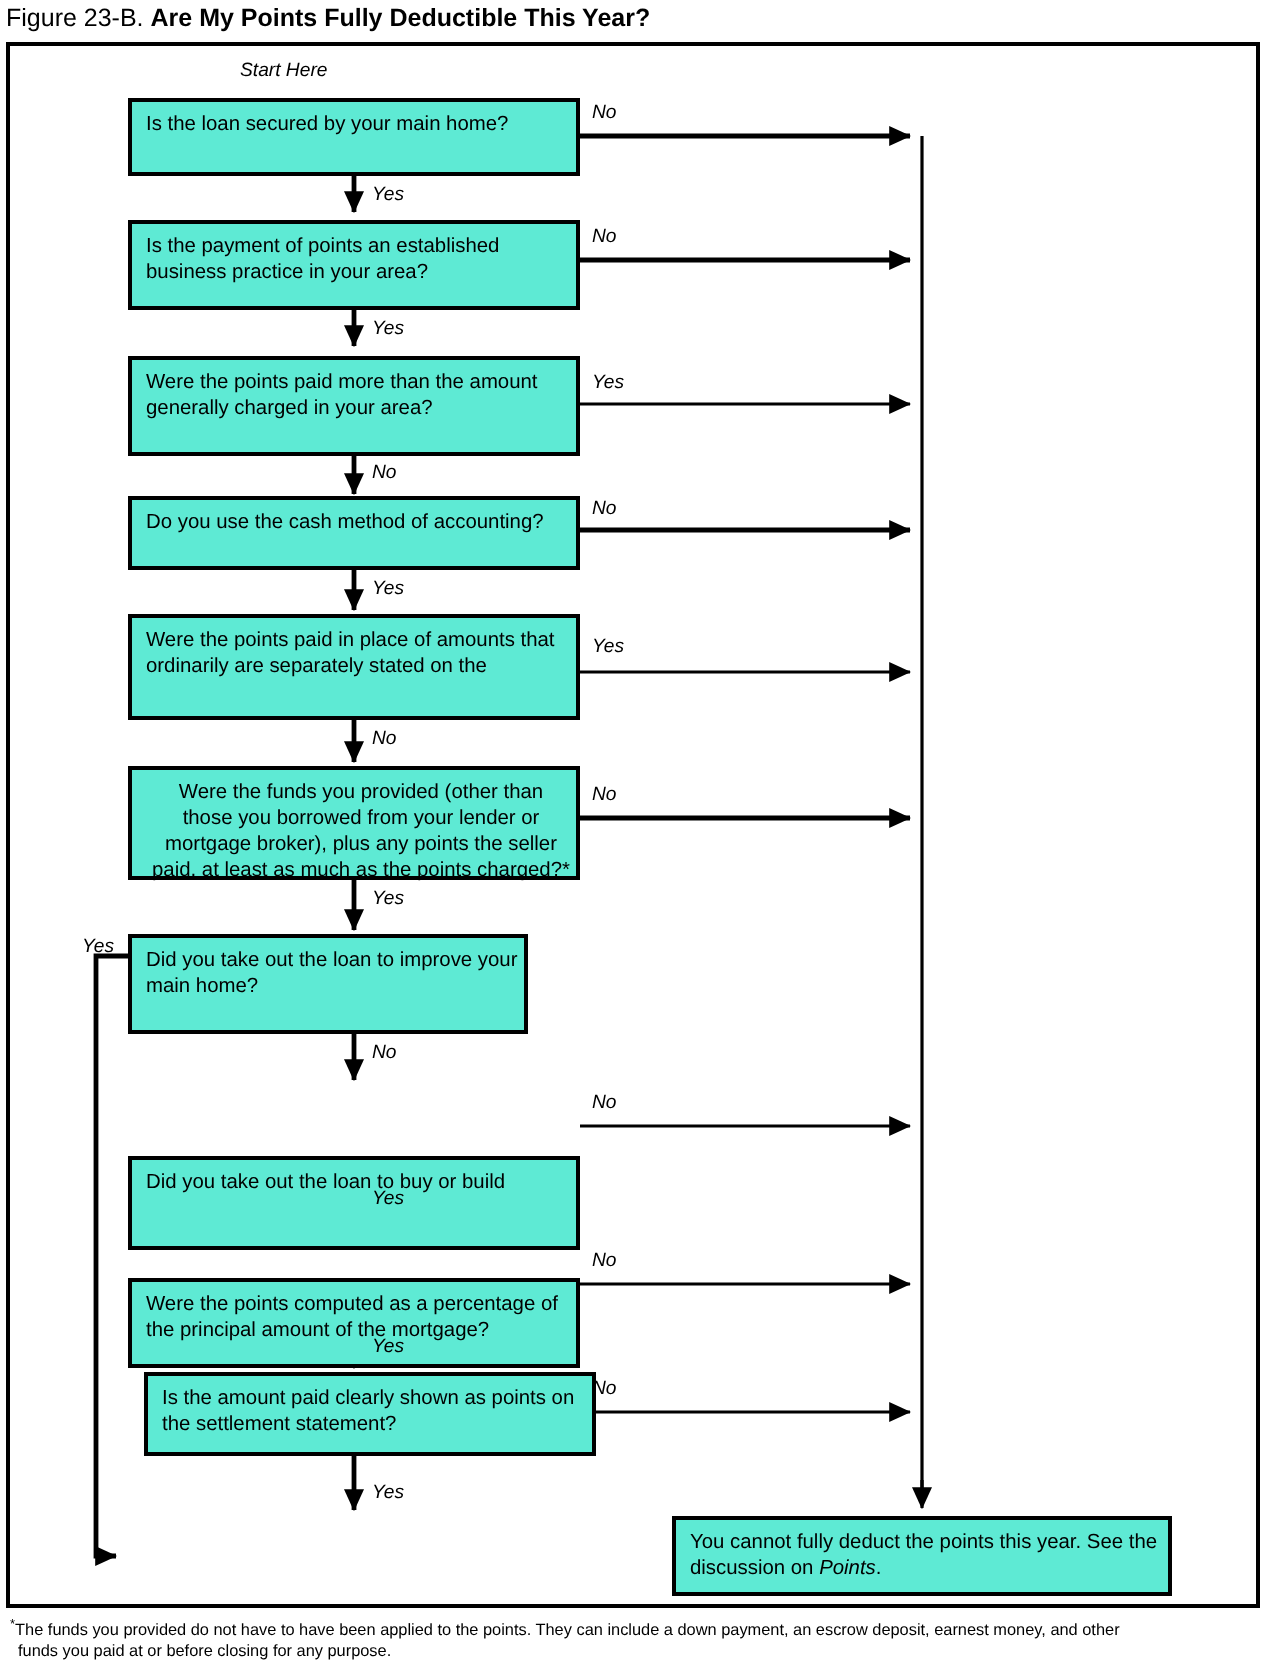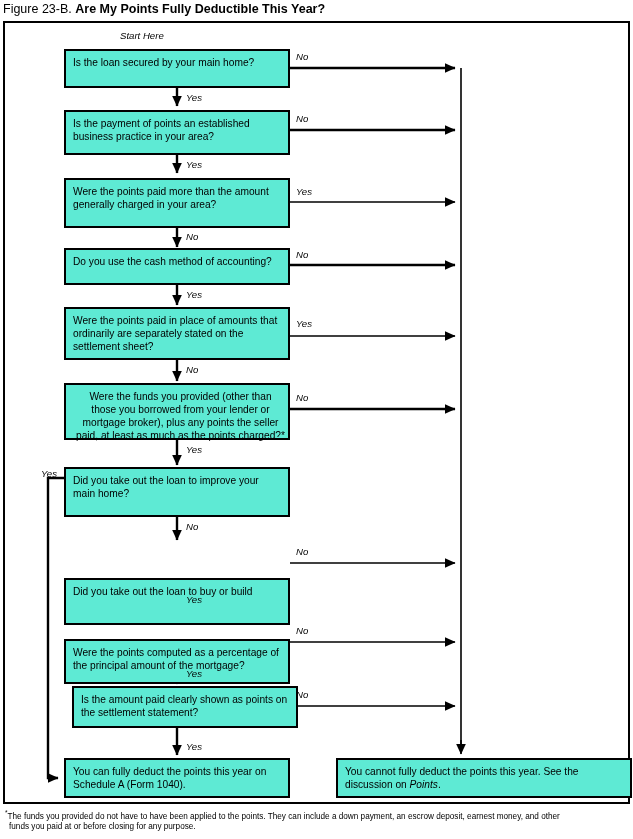--- a/index.html
+++ b/index.html
@@ -170,35 +170,34 @@
 
   <div class="box" style="left:64px; top:248px; width:226px; height:37px;">
     <span class="line">Do you use the cash method of accounting?</span>
   </div>
   <div class="lbl" style="left:296px; top:249px;">No</div>
   <div class="lbl" style="left:186px; top:289px;">Yes</div>
 
   <div class="box" style="left:64px; top:307px; width:226px; height:53px;">
     <span class="line">Were the points paid in place of amounts that</span>
     <span class="line">ordinarily are separately stated on the</span>
-    <span class="line">settlement sheet?</span>
   </div>
   <div class="lbl" style="left:296px; top:318px;">Yes</div>
   <div class="lbl" style="left:186px; top:364px;">No</div>
 
   <div class="box" style="left:64px; top:383px; width:226px; height:57px;text-align:center;">
     <span class="line">Were the funds you provided (other than</span>
     <span class="line">those you borrowed from your lender or</span>
     <span class="line">mortgage broker), plus any points the seller</span>
     <span class="line">paid, at least as much as the points charged?*</span>
   </div>
   <div class="lbl" style="left:296px; top:392px;">No</div>
   <div class="lbl" style="left:186px; top:444px;">Yes</div>
 
-  <div class="box" style="left:64px; top:467px; width:226px; height:50px;">
+  <div class="box" style="left:64px; top:467px; width:200px; height:50px;">
     <span class="line">Did you take out the loan to improve your</span>
     <span class="line">main home?</span>
   </div>
   <div class="lbl" style="left:41px; top:468px;">Yes</div>
   <div class="lbl" style="left:186px; top:521px;">No</div>
 
   <div class="box" style="left:64px; top:542px; width:226px; height:47px;margin-top:36px;">
     <span class="line">Did you take out the loan to buy or build</span>
   </div>
   <div class="lbl" style="left:296px; top:546px;">No</div>
@@ -211,26 +210,22 @@
   <div class="lbl" style="left:296px; top:625px;">No</div>
   <div class="lbl" style="left:186px; top:668px;">Yes</div>
 
   <div class="box" style="left:72px; top:686px; width:226px; height:42px;">
     <span class="line">Is the amount paid clearly shown as points on</span>
     <span class="line">the settlement statement?</span>
   </div>
   <div class="lbl" style="left:296px; top:689px;">No</div>
   <div class="lbl" style="left:186px; top:741px;">Yes</div>
 
-  <div class="box" style="left:64px; top:758px; width:226px; height:40px;">
-    <span class="line">You can fully deduct the points this year on</span>
-    <span class="line">Schedule A (Form 1040).</span>
-  </div>
-
-  <div class="box" style="left:336px; top:758px; width:296px; height:40px;">
+
+  <div class="box" style="left:336px; top:758px; width:250px; height:40px;">
     <span class="line">You cannot fully deduct the points this year. See the</span>
     <span class="line"><span>discussion on </span><span class="ital">Points</span><span>.</span></span>
   </div>
 
 </div>
 
 <div id="footnote">
   <span class="sup">*</span><span>The funds you provided do not have to have been applied to the points. They can include a down payment, an escrow deposit, earnest money, and other</span><br>
   <span style="margin-left:4px;">funds you paid at or before closing for any purpose.</span>
 </div>

